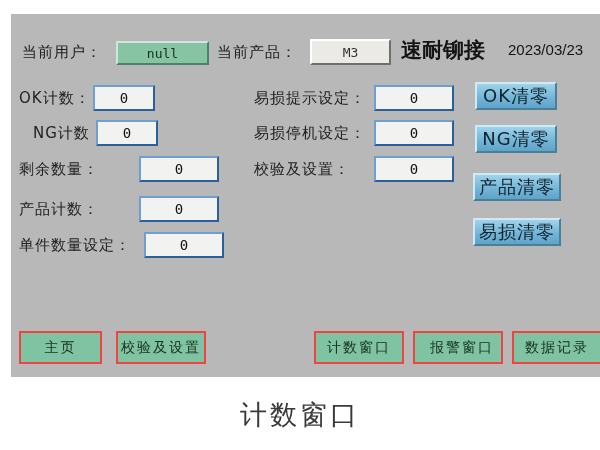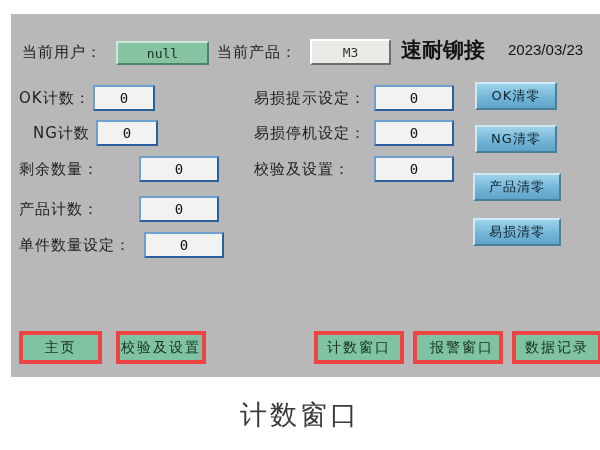--- a/index.html
+++ b/index.html
@@ -99,32 +99,32 @@
     background: linear-gradient(to bottom, #9fd3ea 0%, #74b6d8 55%, #5ea3c9 100%);
     border-top: 2px solid #cfe9f5;
     border-left: 2px solid #cfe9f5;
     border-right: 2px solid #4a7f99;
     border-bottom: 2px solid #4a7f99;
     box-sizing: border-box;
     display: flex;
     align-items: center;
     justify-content: center;
     color: #11222b;
-    font-size: 13px;
+    font-size: 18px;
     letter-spacing: 1px;
     white-space: nowrap;
     cursor: pointer;
     font-family: "DejaVu Sans", "Liberation Sans", sans-serif;
   }
 
   
   .greenbtn {
     position: absolute;
     background: #7fc3a3;
-    border: 4px solid #ef4444;
+    border: 2px solid #ef4444;
     box-sizing: border-box;
     display: flex;
     align-items: center;
     justify-content: center;
     color: #17301f;
     font-size: 14px;
     letter-spacing: 2px;
     white-space: nowrap;
     cursor: pointer;
     font-family: "DejaVu Sans", "Liberation Sans", sans-serif;

